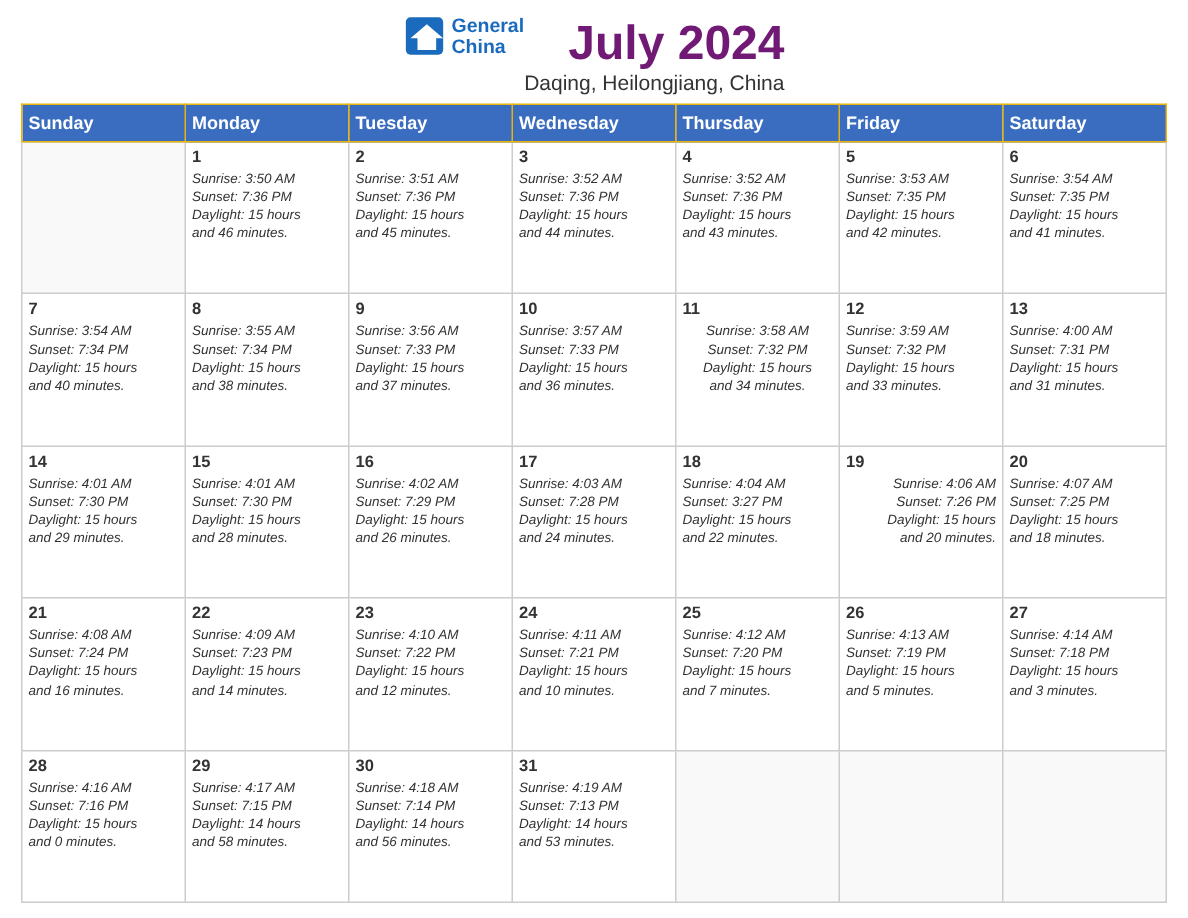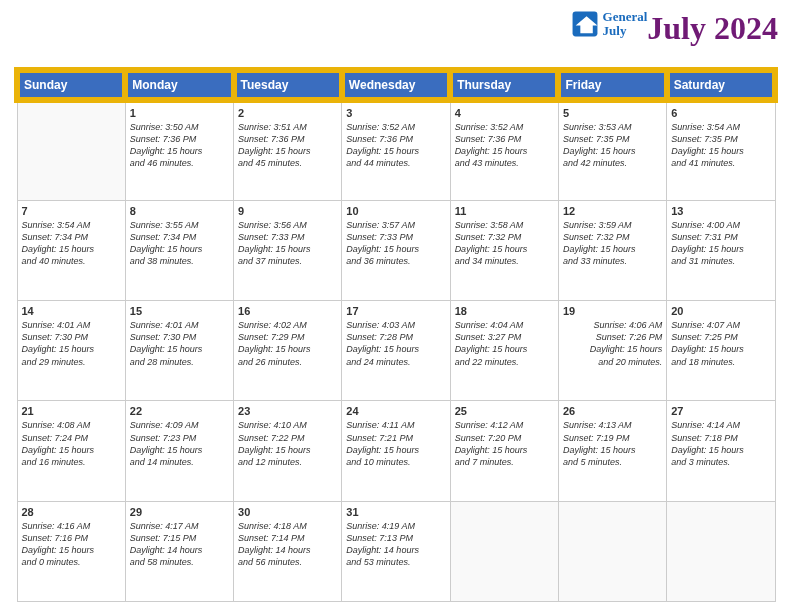--- a/index.html
+++ b/index.html
@@ -12,24 +12,23 @@
     }
     .page {
       width: 792px;
       height: 612px;
       padding: 10px 14px;
       display: flex;
       flex-direction: column;
     }
     .header {
       display: flex;
-      justify-content: flex-end;
+      justify-content: center;
       align-items: flex-start;
-      margin-bottom: 20px;
-      font-family: Liberation Serif, serif;
+      margin-bottom: 6px;
     }
     .logo {
       display: flex;
       align-items: center;
       gap: 4px;
     }
     .logo-text {
       font-size: 13px;
       font-weight: bold;
       color: #333;
@@ -60,21 +59,21 @@
       border-collapse: collapse;
       flex: 1;
     }
     thead tr th {
       background-color: #3a6dbf;
       color: #fff;
       font-size: 12px;
       font-weight: bold;
       padding: 5px 4px;
       text-align: left;
-      border: 6px solid #eab308;
+      border: 1px solid #eab308;
     }
     tbody tr td {
       border: 1px solid #ccc;
       vertical-align: top;
       padding: 4px 4px;
       font-size: 9.5px;
       color: #333;
       width: 14.28%;
       height: 82px;
     }
@@ -99,25 +98,26 @@
 
 <div class="page">
   <div class="header">
     <div class="logo">
       <svg class="logo-icon" viewBox="0 0 36 36">
         <rect x="2" y="2" width="32" height="32" rx="4" fill="#1a6bbd"></rect>
         <polygon points="20,8 34,20 28,20 28,30 12,30 12,20 6,20" fill="white"></polygon>
       </svg>
       <div class="logo-text">
         <div><span>General</span></div>
-        <div><span style="color:#1a6bbd;">July</span></div>
+        <div><span style="color:#1a6bbd;">China</span></div>
       </div>
     </div>
     <div class="title-block">
       <div class="main-title">July 2024</div>
+      <div class="subtitle">Daqing, Heilongjiang, China</div>
     </div>
   </div>
 
   <table>
     <thead>
       <tr>
         <th>Sunday</th>
         <th>Monday</th>
         <th>Tuesday</th>
         <th>Wednesday</th>
@@ -196,21 +196,21 @@
           </td>
           <td>
             <span class="day-num">10</span>
             <div class="day-info" style="white-space: pre-line;">Sunrise: 3:57 AM
 Sunset: 7:33 PM
 Daylight: 15 hours
 and 36 minutes.</div>
           </td>
           <td>
             <span class="day-num">11</span>
-            <div class="day-info" style="white-space: pre-line;">Sunrise: 3:58 AM
+            <div class="day-info" style="white-space: pre-line; text-align: center;">Sunrise: 3:58 AM
 Sunset: 7:32 PM
 Daylight: 15 hours
 and 34 minutes.</div>
           </td>
           <td>
             <span class="day-num">12</span>
             <div class="day-info" style="white-space: pre-line;">Sunrise: 3:59 AM
 Sunset: 7:32 PM
 Daylight: 15 hours
 and 33 minutes.</div>

